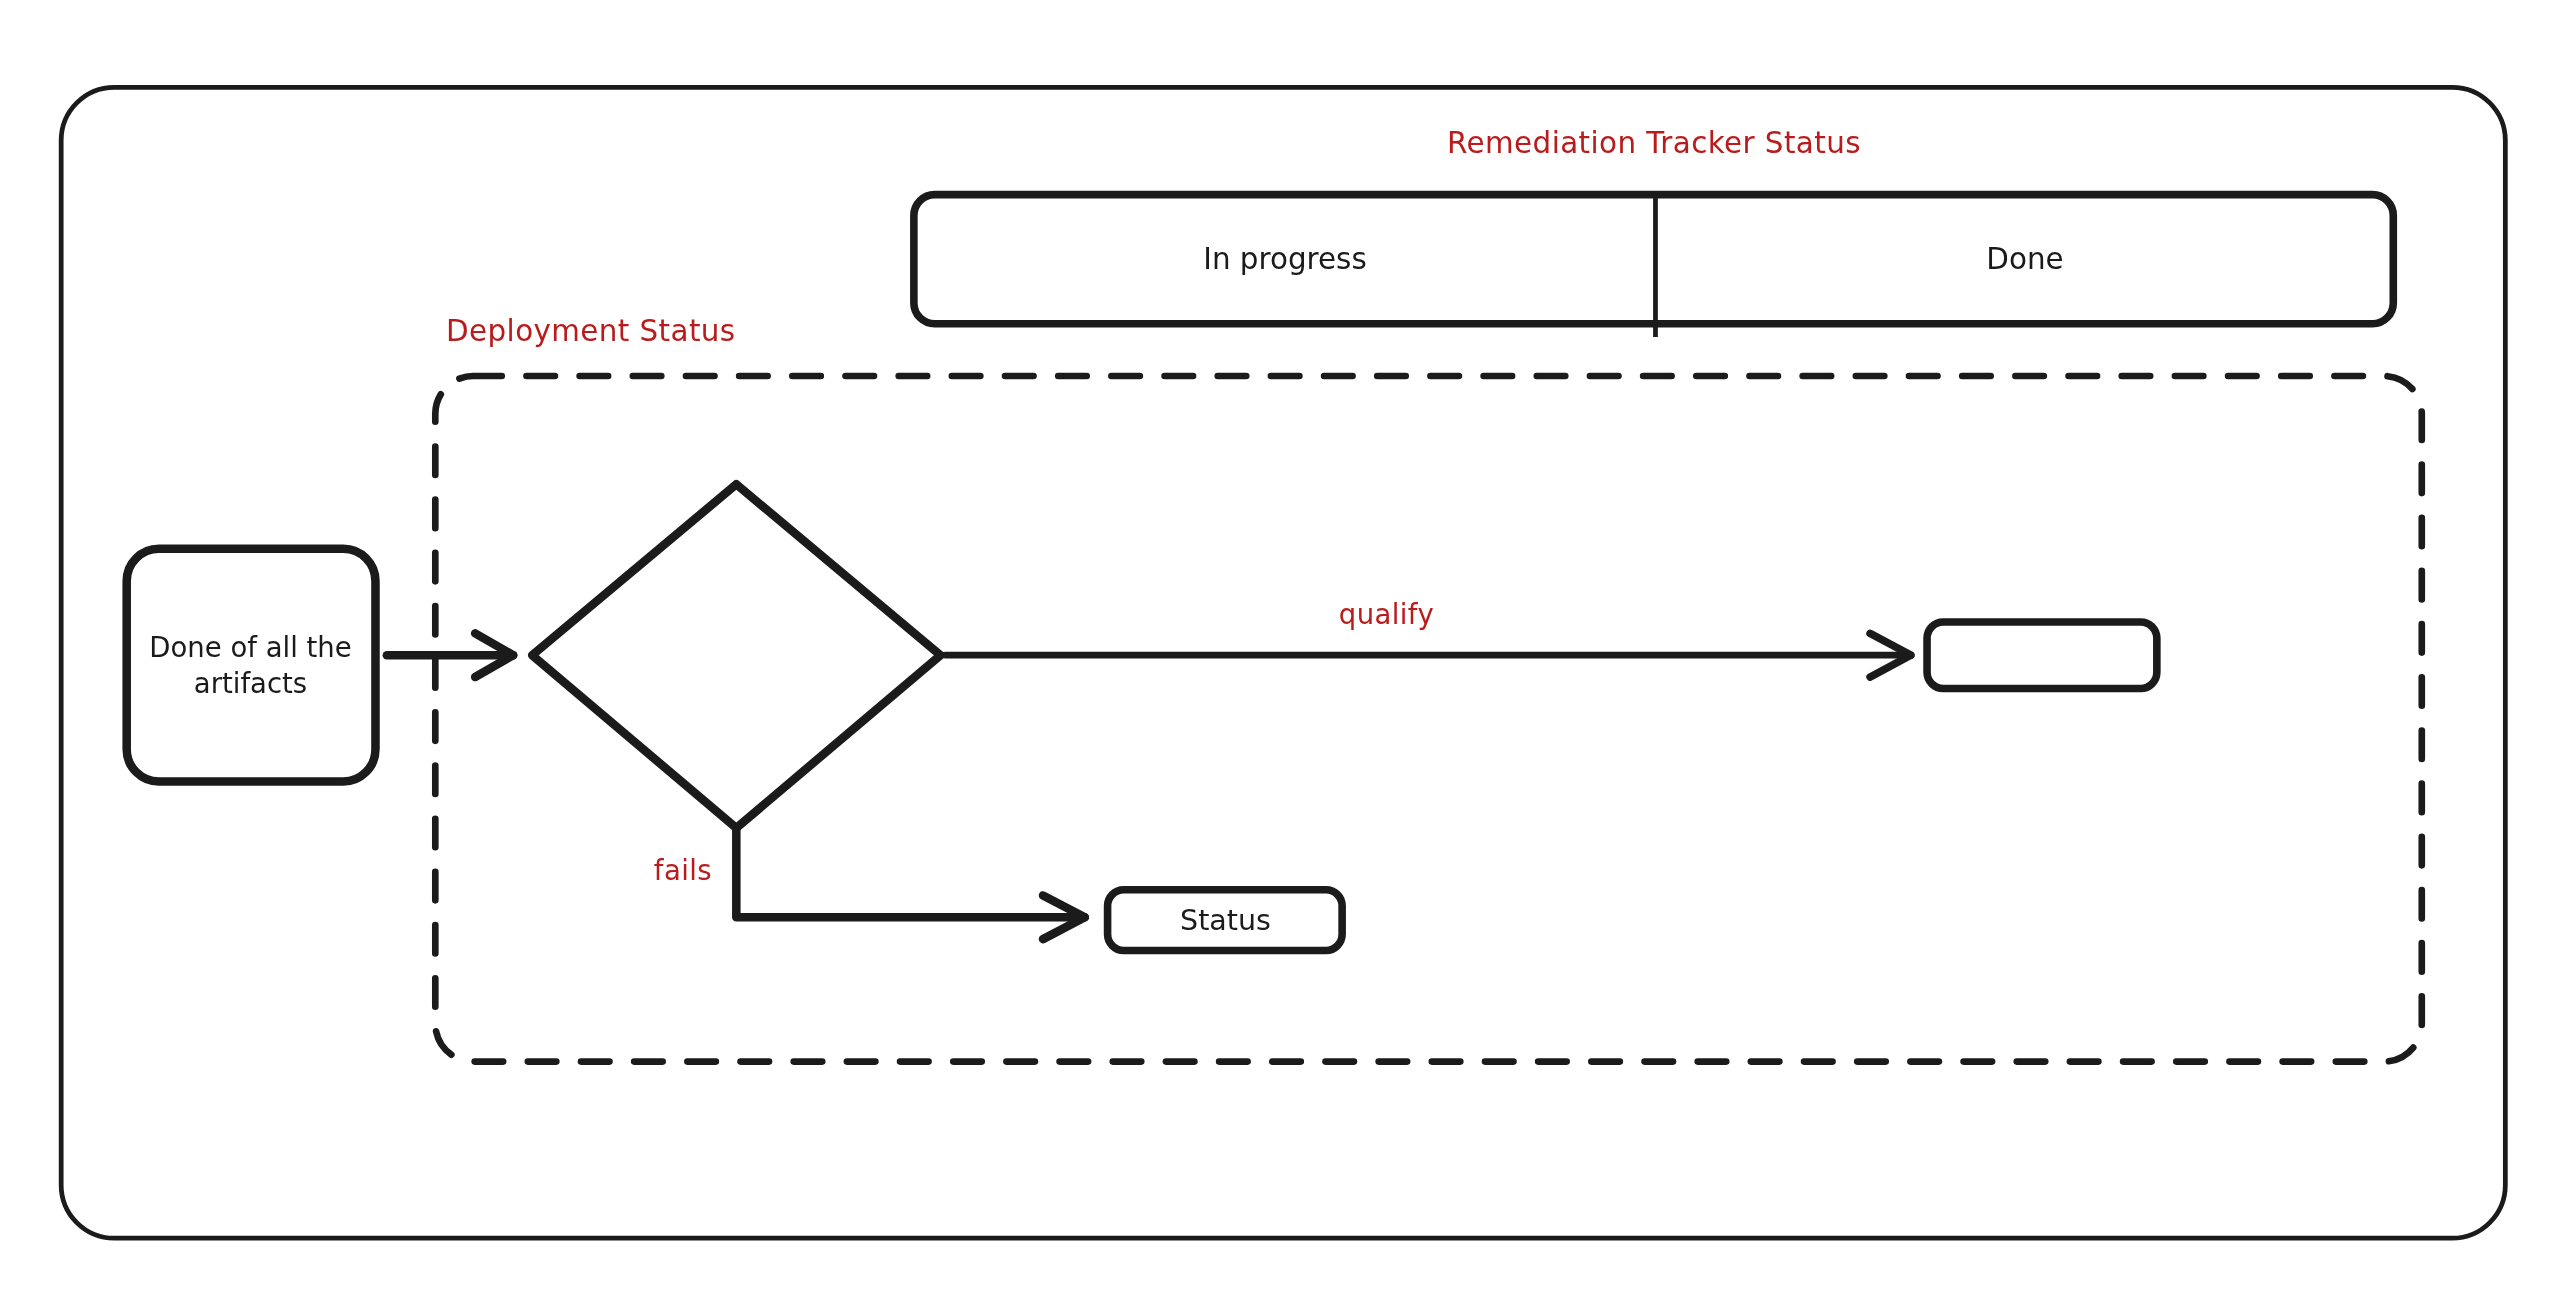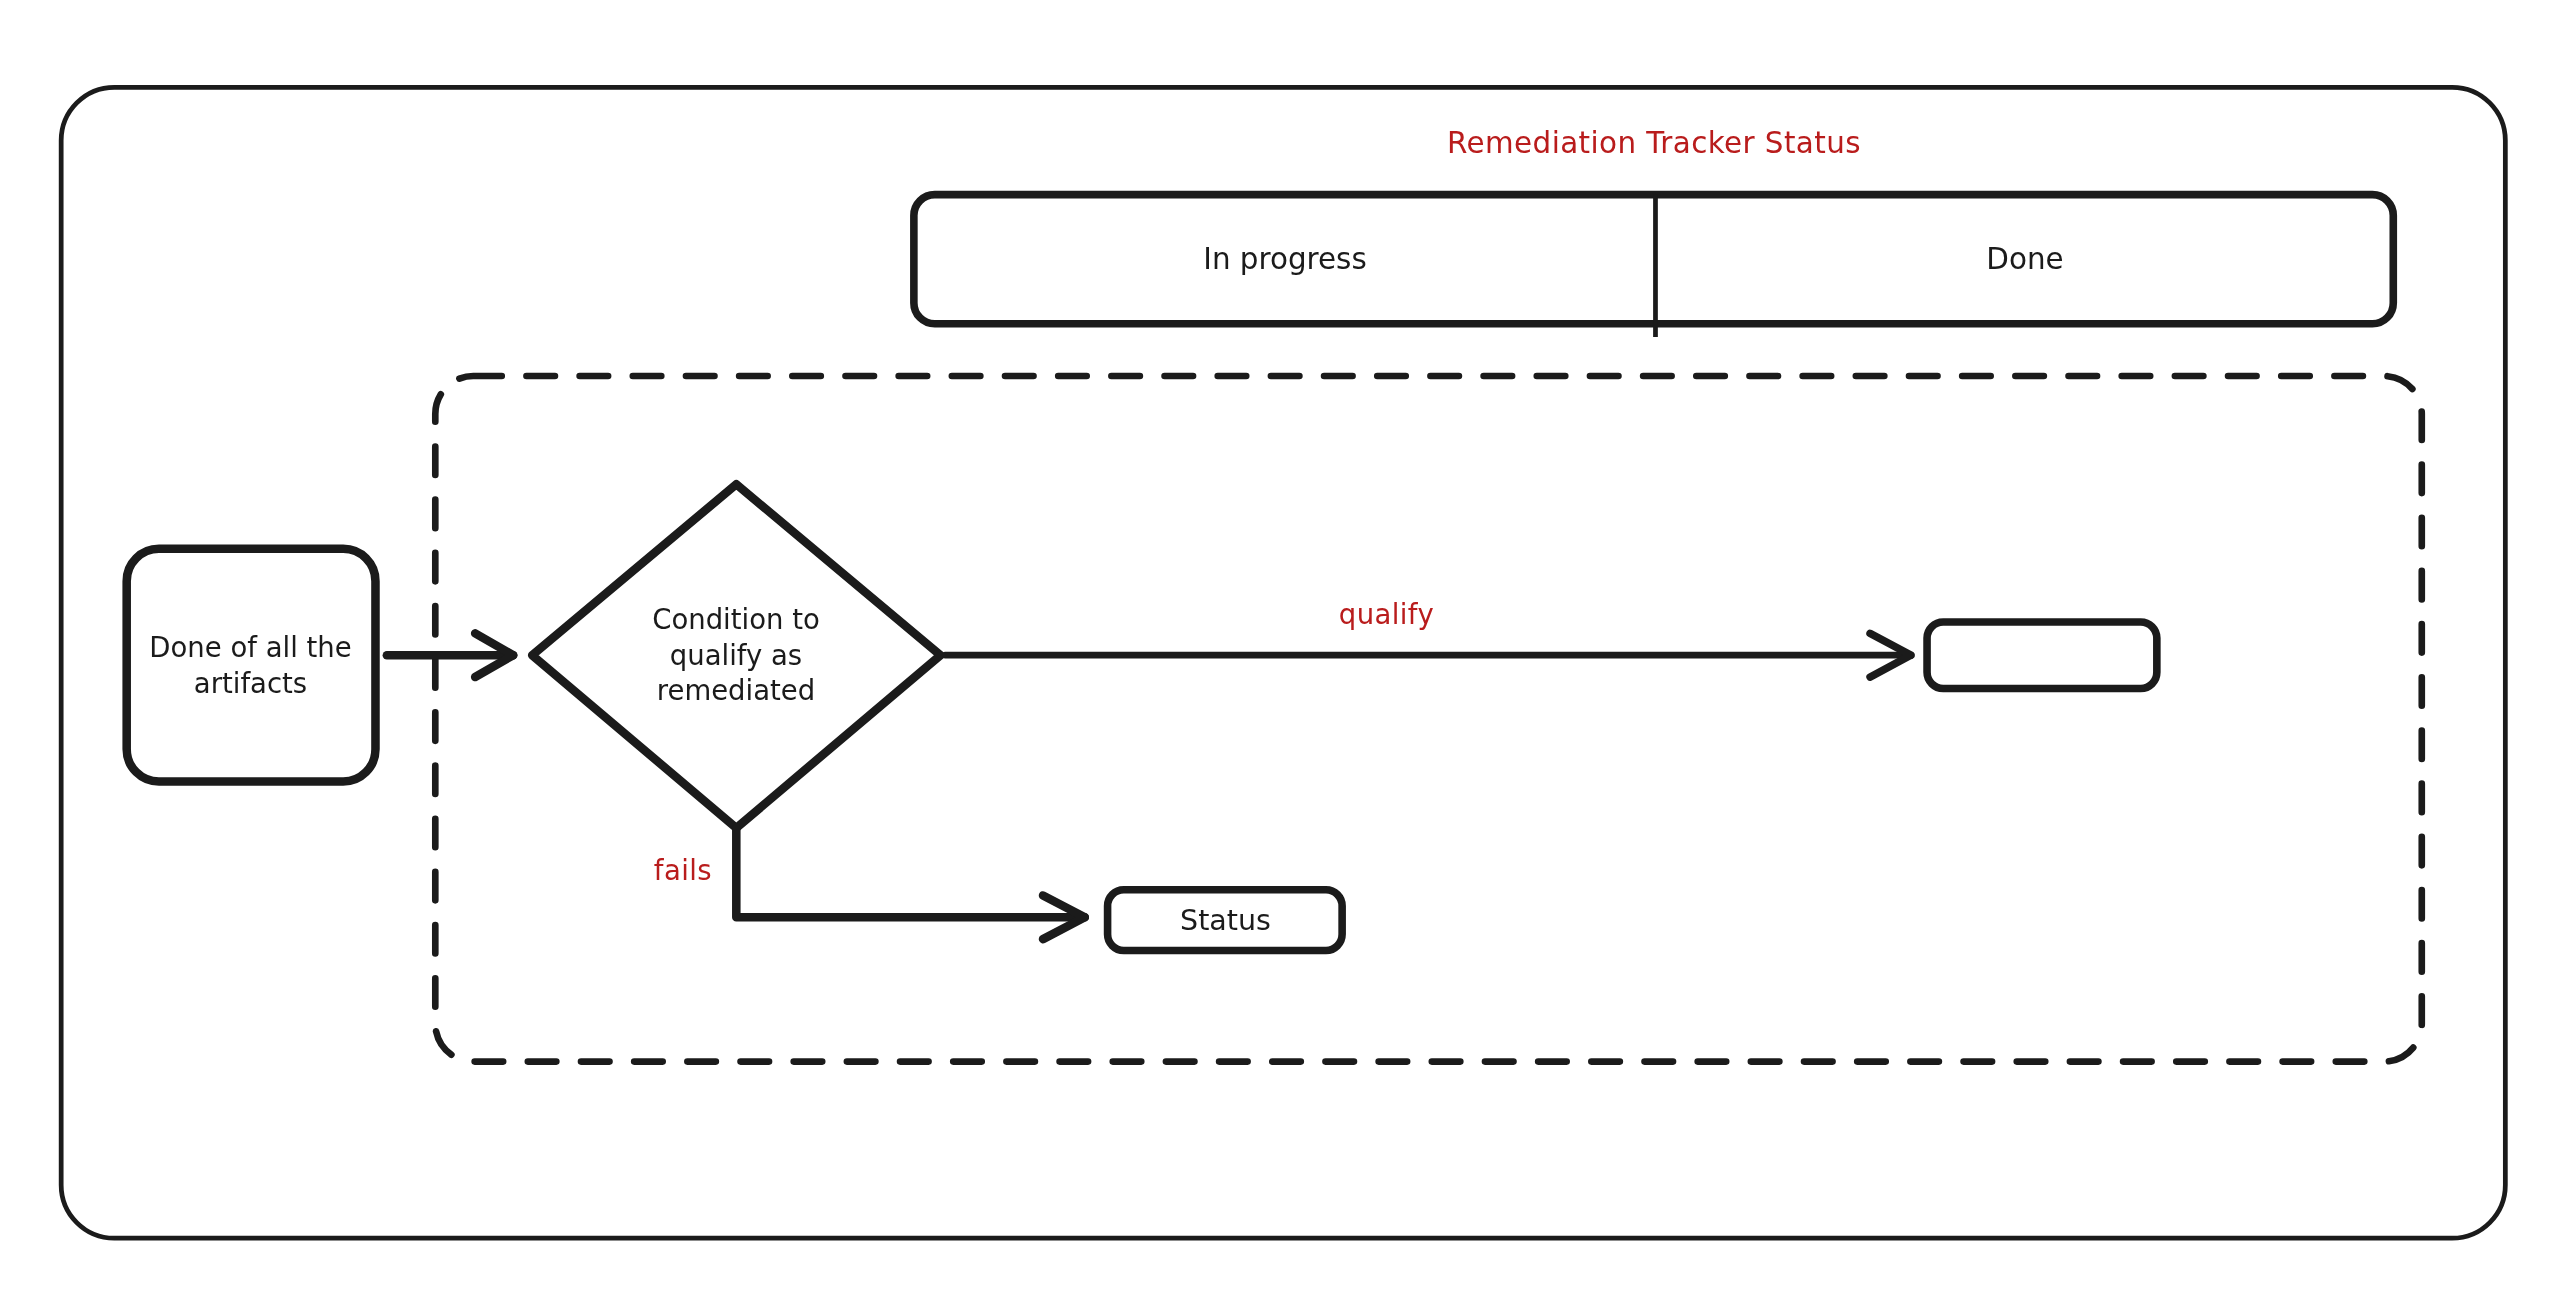--- a/index.html
+++ b/index.html
@@ -91,27 +91,25 @@
       <path d="M 1142 966 L 1098 943 M 1142 966 L 1098 989" fill="none" stroke="#1b1b1b" stroke-width="9" stroke-linecap="round"></path>
     </g>
   </svg>
 
   <div class="label t-section-title" style="left:1140px; top:125px; width:1028px;">Remediation Tracker Status</div>
 
   <div class="label-block t-swim" style="left:1656px; top:195px; width:738px; height:129px;">Done</div>
 
   <div class="label-block t-swim" style="left:914px; top:195px; width:742px; height:129px;">In progress</div>
 
+  <div class="label t-section-title" style="left:446px; top:313px; width:399px; text-align:left;">Deployment Status</div>
 
   <div class="label-block t-node-multi" style="left:126px; top:549px; width:249px; height:233px;">Done of all
 the artifacts</div>
 
-  <div class="label-block t-node-multi" style="left:608px; top:589px; width:256px; height:133px;">Condition to
-qualify as
-remediated</div>
 
 
   <div class="label-block t-node" style="left:1108px; top:890px; width:235px; height:61px;">Status</div>
 
   <div class="label t-edge" style="left:1263px; top:597px; width:247px;">qualify</div>
 
   <div class="label t-edge" style="left:589px; top:853px; width:123px;text-align:right;">fails</div>
 
 </div>
 

